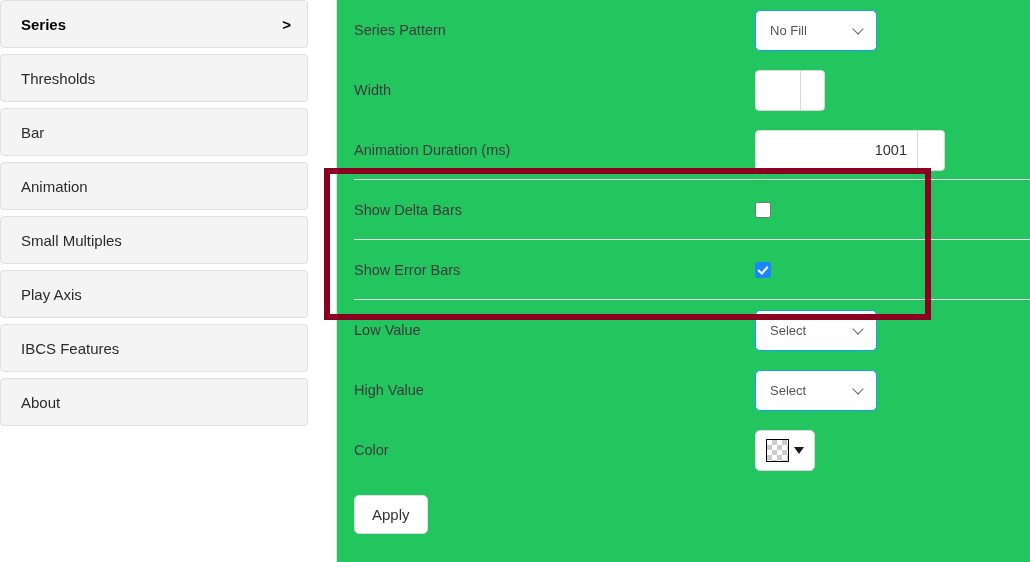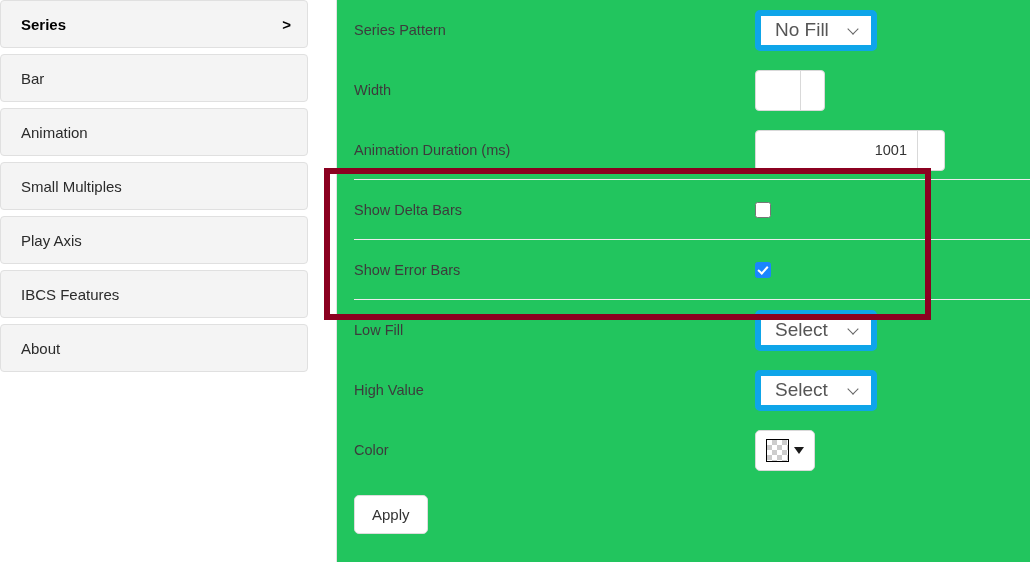--- a/index.html
+++ b/index.html
@@ -108,28 +108,28 @@
     left: 418px;
     display: flex;
     align-items: center;
   }
 
   
   .select-box {
     box-sizing: border-box;
     width: 122px;
     height: 41px;
-    border: 6px solid #0ea5e9;
+    border: 1px solid #0ea5e9;
     border-radius: 5px;
     background: #ffffff;
     display: flex;
     align-items: center;
     justify-content: space-between;
     padding: 0 11px 0 14px;
-    font-size: 19px;
+    font-size: 13px;
     color: #555555;
     cursor: pointer;
   }
   .chev-down {
     width: 12px;
     height: 12px;
     position: relative;
     flex: 0 0 auto;
   }
   .chev-down::before {
@@ -279,20 +279,23 @@
 
 <div id="app">
 
   <nav id="sidebar">
 
     <div class="nav-item is-active">
       <span class="nav-label">Series</span>
       <span class="nav-chevron">&gt;</span>
     </div>
 
+    <div class="nav-item">
+      <span class="nav-label">Thresholds</span>
+    </div>
 
     <div class="nav-item">
       <span class="nav-label">Bar</span>
     </div>
 
     <div class="nav-item">
       <span class="nav-label">Animation</span>
     </div>
 
     <div class="nav-item">
@@ -354,21 +357,21 @@
       </div>
 
       <div class="form-row sep-below">
         <span class="row-label">Show Error Bars</span>
         <div class="row-control">
           <span class="checkbox checked"></span>
         </div>
       </div>
 
       <div class="form-row">
-        <span class="row-label">Low Fill</span>
+        <span class="row-label">Low Value</span>
         <div class="row-control">
           <div class="select-box">
             <span>Select</span>
             <span class="chev-down"></span>
           </div>
         </div>
       </div>
 
       <div class="form-row">
         <span class="row-label">High Value</span>

